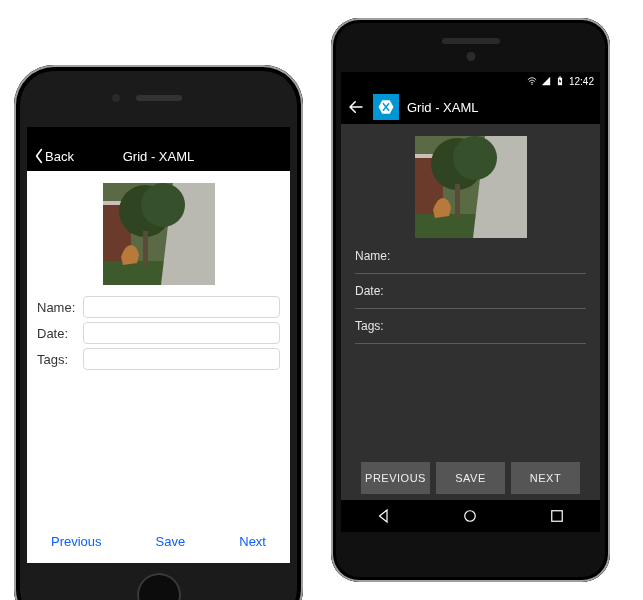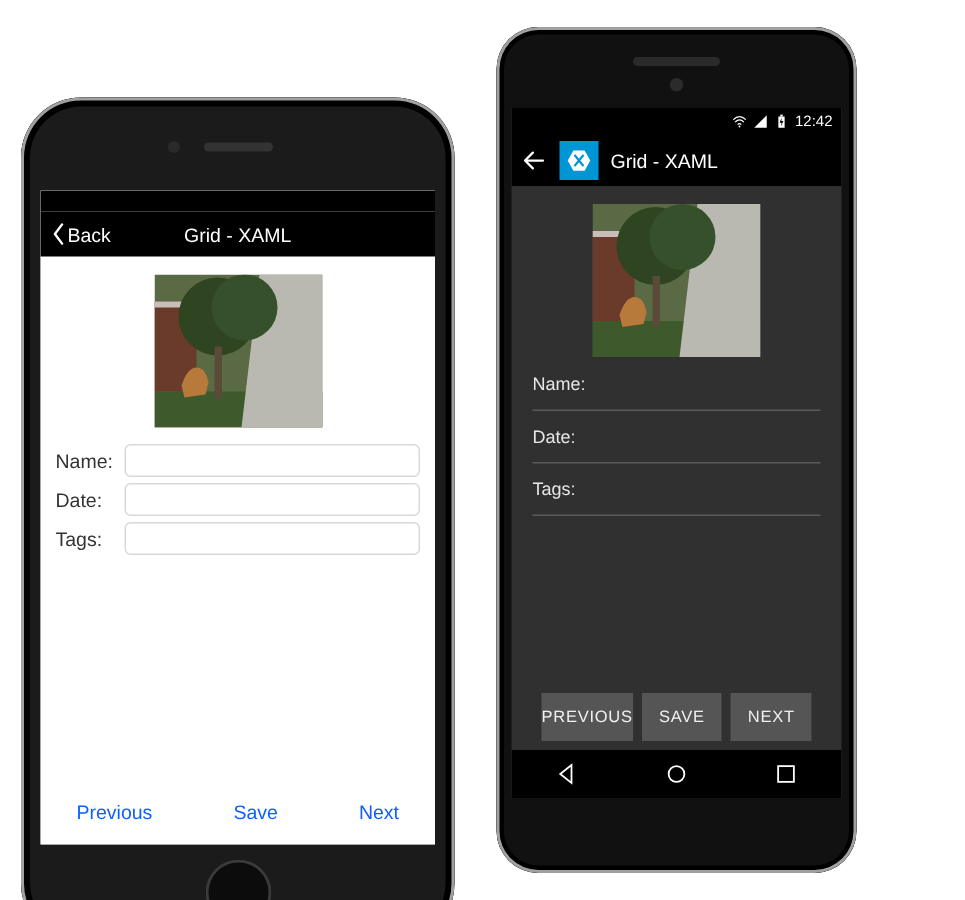--- a/index.html
+++ b/index.html
@@ -101,21 +101,21 @@
   .ios-footer {
     display: flex; justify-content: space-between;
     padding: 10px 14px 14px 14px;
     font-size: 13px;
     color: #0b60ff;
   }
   .ios-footer span { cursor: pointer; }
 
   
   .android {
-    width: 240px;
+    width: 279px;
     height: 564px;
     background: #111;
     border-radius: 28px;
     padding: 54px 10px 50px 10px;
     position: relative;
     box-shadow: inset 0 0 0 2px #9fa0a2, inset 0 0 0 5px #000;
   }
   .android .speaker {
     position: absolute;
     top: 20px; left: 50%; transform: translateX(-50%);

